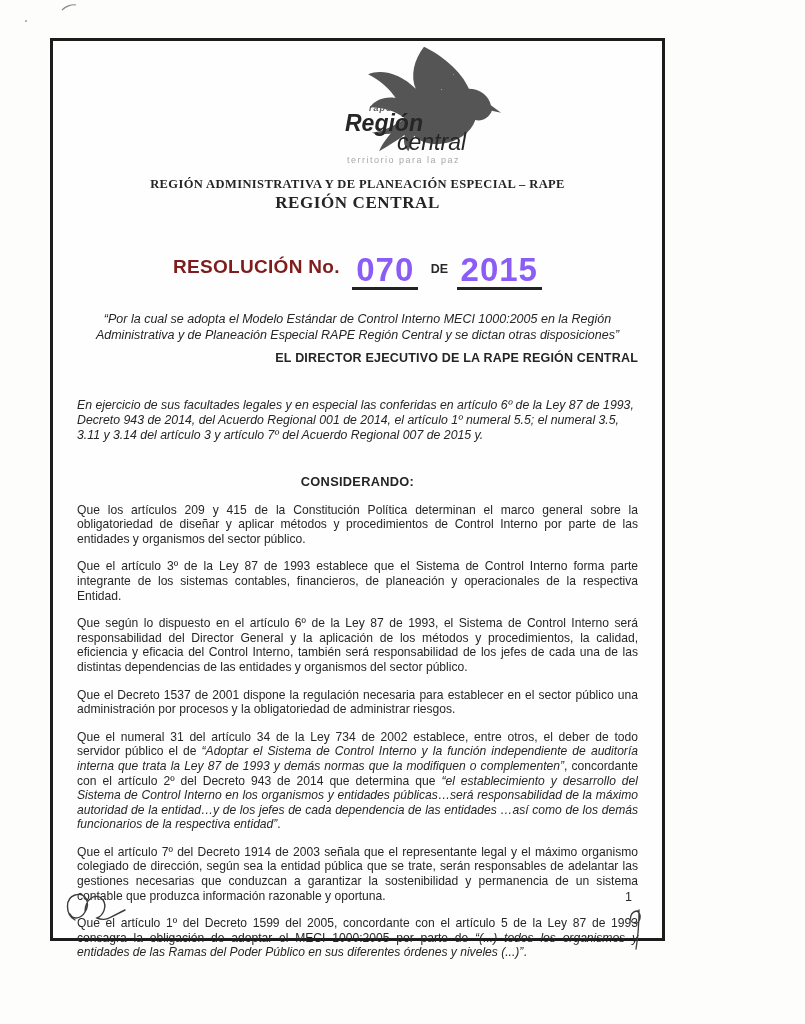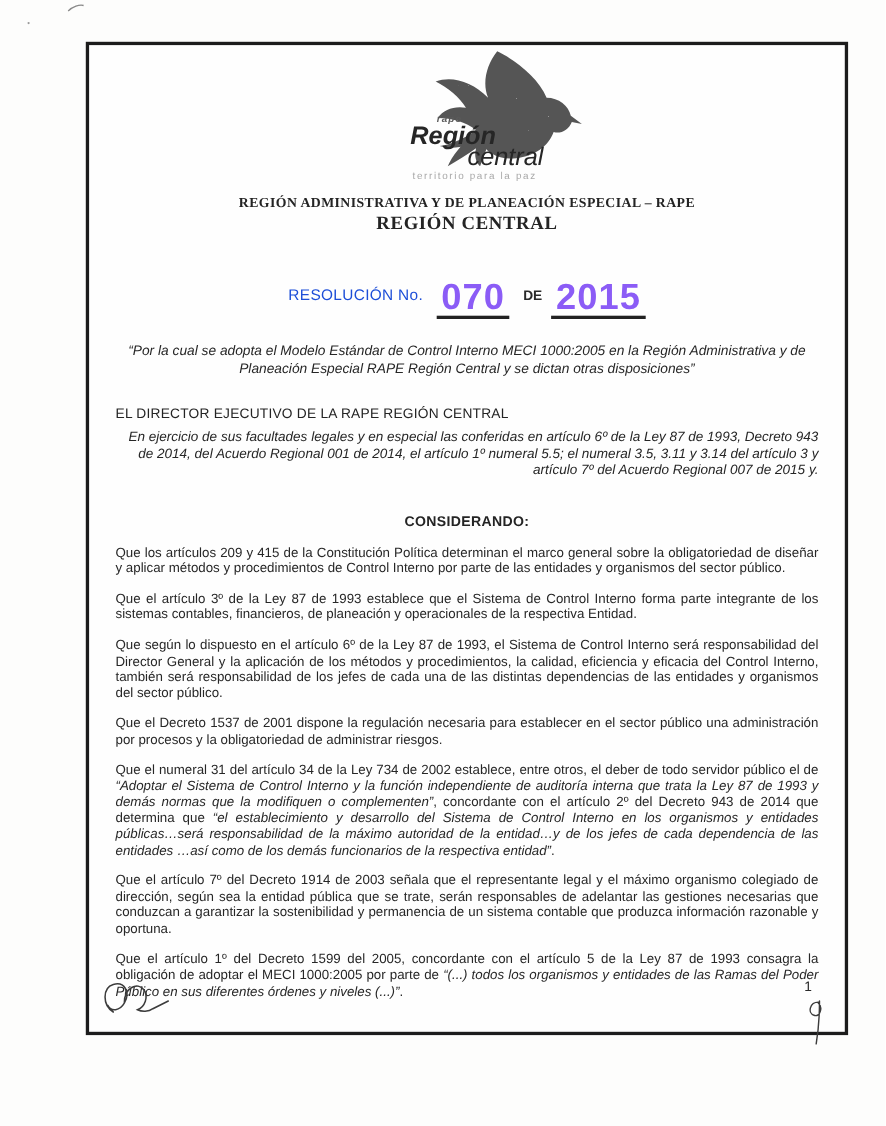--- a/index.html
+++ b/index.html
@@ -6,21 +6,21 @@
   html,body { background:#ffffff; }
   body { font-family:"Liberation Sans", sans-serif; color:#222; }
   .canvas {
     position:relative; width:805px; height:1024px; background:#fdfdfc;
     overflow:hidden; margin:0 auto;
   }
   
   .stray { position:absolute; left:18px; top:0; width:80px; height:28px; }
 
   .sheet {
-    position:absolute; left:78px; top:38px; width:693px; height:903px;
+    position:absolute; left:50px; top:38px; width:615px; height:903px;
     border:3px solid #1c1c1c; background:#fefefe;
     padding:0 24px;
   }
 
   
   .logo-wrap { position:relative; height:122px; width:100%; }
   .logo-block { position:absolute; left:268px; top:62px; width:220px; }
   .dove { position:absolute; left:252px; top:2px; width:190px; height:110px; }
   .logo-rape { font-size:9px; font-weight:bold; font-style:italic; color:#5a5a5a; letter-spacing:1px; margin-left:24px; }
   .logo-line1 { font-size:23px; font-weight:bold; font-style:italic; color:#262626; line-height:20px; letter-spacing:0px; }
@@ -34,40 +34,40 @@
     font-size:12.5px; color:#242424; letter-spacing:.4px;
   }
   .org-name {
     text-align:center; font-family:"Liberation Serif", serif;
     font-weight:bold; font-size:17px; color:#242424; letter-spacing:.6px;
     margin-top:1px;
   }
 
   
   .res-row { margin-top:40px; text-align:center; white-space:nowrap; }
-  .res-label { font-size:14px; font-weight:normal; color:#1d4ed8; letter-spacing:.3px; vertical-align:8px; }
+  .res-label { font-size:19px; font-weight:bold; color:#7f1d1d; letter-spacing:.3px; vertical-align:8px; }
   .res-number, .res-year {
     display:inline-block; font-size:33px; font-weight:bold; color:#8b5cf6;
     border-bottom:3px solid #222; line-height:34px; padding:0 4px;
     letter-spacing:1px;
   }
   .res-number { margin-left:8px; }
   .res-of { font-size:12.5px; font-weight:bold; color:#2a2a2a; vertical-align:8px; margin:0 4px 0 8px; }
 
   
   .subject {
     margin:22px auto 0; max-width:636px; text-align:center;
     font-style:italic; font-size:12.5px; line-height:15.5px; color:#262626;
   }
   .issuer {
-    margin-top:26px; text-align:left; font-weight:normal;
+    margin-top:8px; text-align:right; font-weight:bold;
     font-size:12.5px; color:#242424; letter-spacing:.2px;
   }
   .preamble {
-    margin:7px auto 0; max-width:646px; text-align:right;
+    margin:33px auto 0; max-width:646px; text-align:left;
     font-style:italic; font-size:12.3px; line-height:15.2px; color:#262626;
   }
   .considering {
     margin-top:30px; text-align:center; font-weight:bold;
     font-size:12.8px; color:#242424; letter-spacing:.3px;
   }
 
   
   .bodytext { margin-top:14px; }
   .bodytext p {

